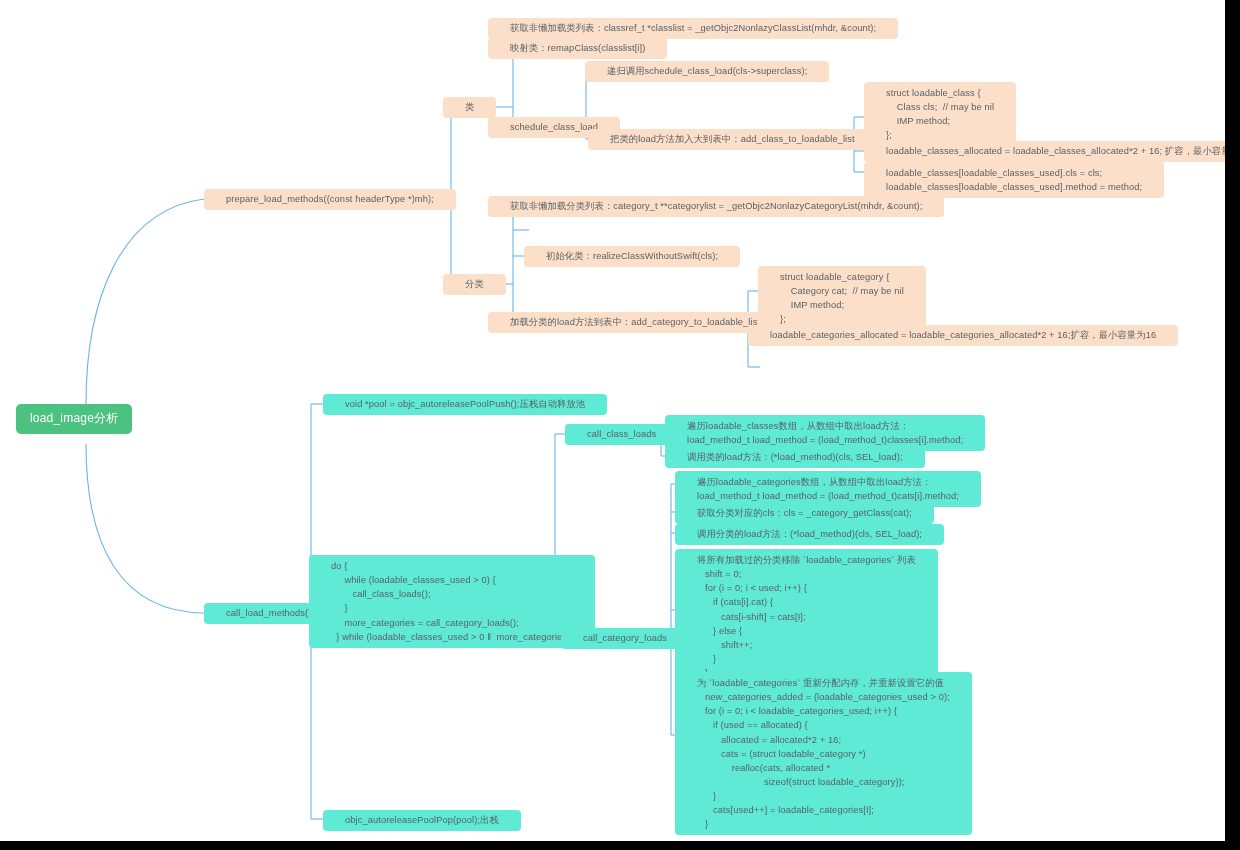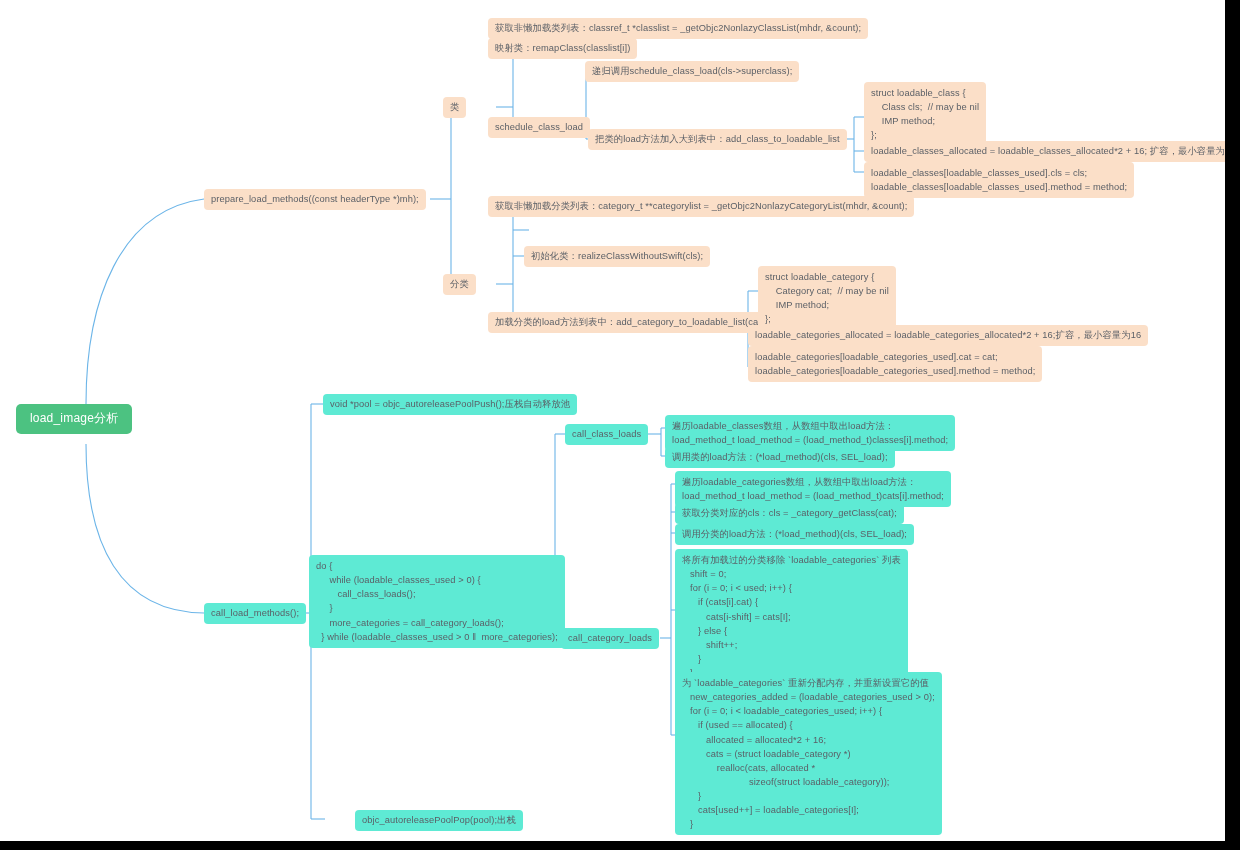--- a/index.html
+++ b/index.html
@@ -17,21 +17,21 @@
   }
   #edges {
     position: absolute;
     left: 0; top: 0;
     width: 1240px; height: 850px;
     pointer-events: none;
   }
   .node {
     position: absolute;
     border-radius: 4px;
-    padding: 4px 7px;
+    padding: 4px 22px;
     font-size: 9.3px;
     line-height: 1.45;
     color: #5a5f66;
     white-space: pre;
     letter-spacing: 0.01em;
   }
   .node.orange { background: #fbdfc8; }
   .node.gray   { background: #5eead4; }
   .node.root {
     background: #4cc281;
@@ -169,22 +169,20 @@
 
   <div class="node orange" style="left:488px; top:312px;">加载分类的load方法到表中：add_category_to_loadable_list(cat);</div>
 
   <div class="node orange code" style="left:758px; top:266px;">struct loadable_category {
     Category cat;  // may be nil
     IMP method;
 };</div>
 
   <div class="node orange" style="left:748px; top:325px;">loadable_categories_allocated = loadable_categories_allocated*2 + 16;扩容，最小容量为16</div>
 
-  <div class="node orange code" style="left:748px; top:346px;">loadable_categories[loadable_categories_used].cat = cat;
-loadable_categories[loadable_categories_used].method = method;</div>
 
   <div class="node gray" style="left:204px; top:603px;">call_load_methods();</div>
 
   <div class="node gray" style="left:323px; top:394px;">void *pool = objc_autoreleasePoolPush();压栈自动释放池</div>
 
   <div class="node gray code" style="left:309px; top:555px;">do {
      while (loadable_classes_used &gt; 0) {
         call_class_loads();
      }
      more_categories = call_category_loads();
@@ -222,17 +220,17 @@
    for (i = 0; i &lt; loadable_categories_used; i++) {
       if (used == allocated) {
          allocated = allocated*2 + 16;
          cats = (struct loadable_category *)
              realloc(cats, allocated *
                          sizeof(struct loadable_category));
       }
       cats[used++] = loadable_categories[I];
    }</div>
 
-  <div class="node gray" style="left:323px; top:810px;margin-left:32px;">objc_autoreleasePoolPop(pool);出栈</div>
+  <div class="node gray" style="left:323px; top:810px;">objc_autoreleasePoolPop(pool);出栈</div>
 
   <div id="right-bar"></div>
   <div id="bottom-bar"></div>
 </div>
 
 </body></html>

